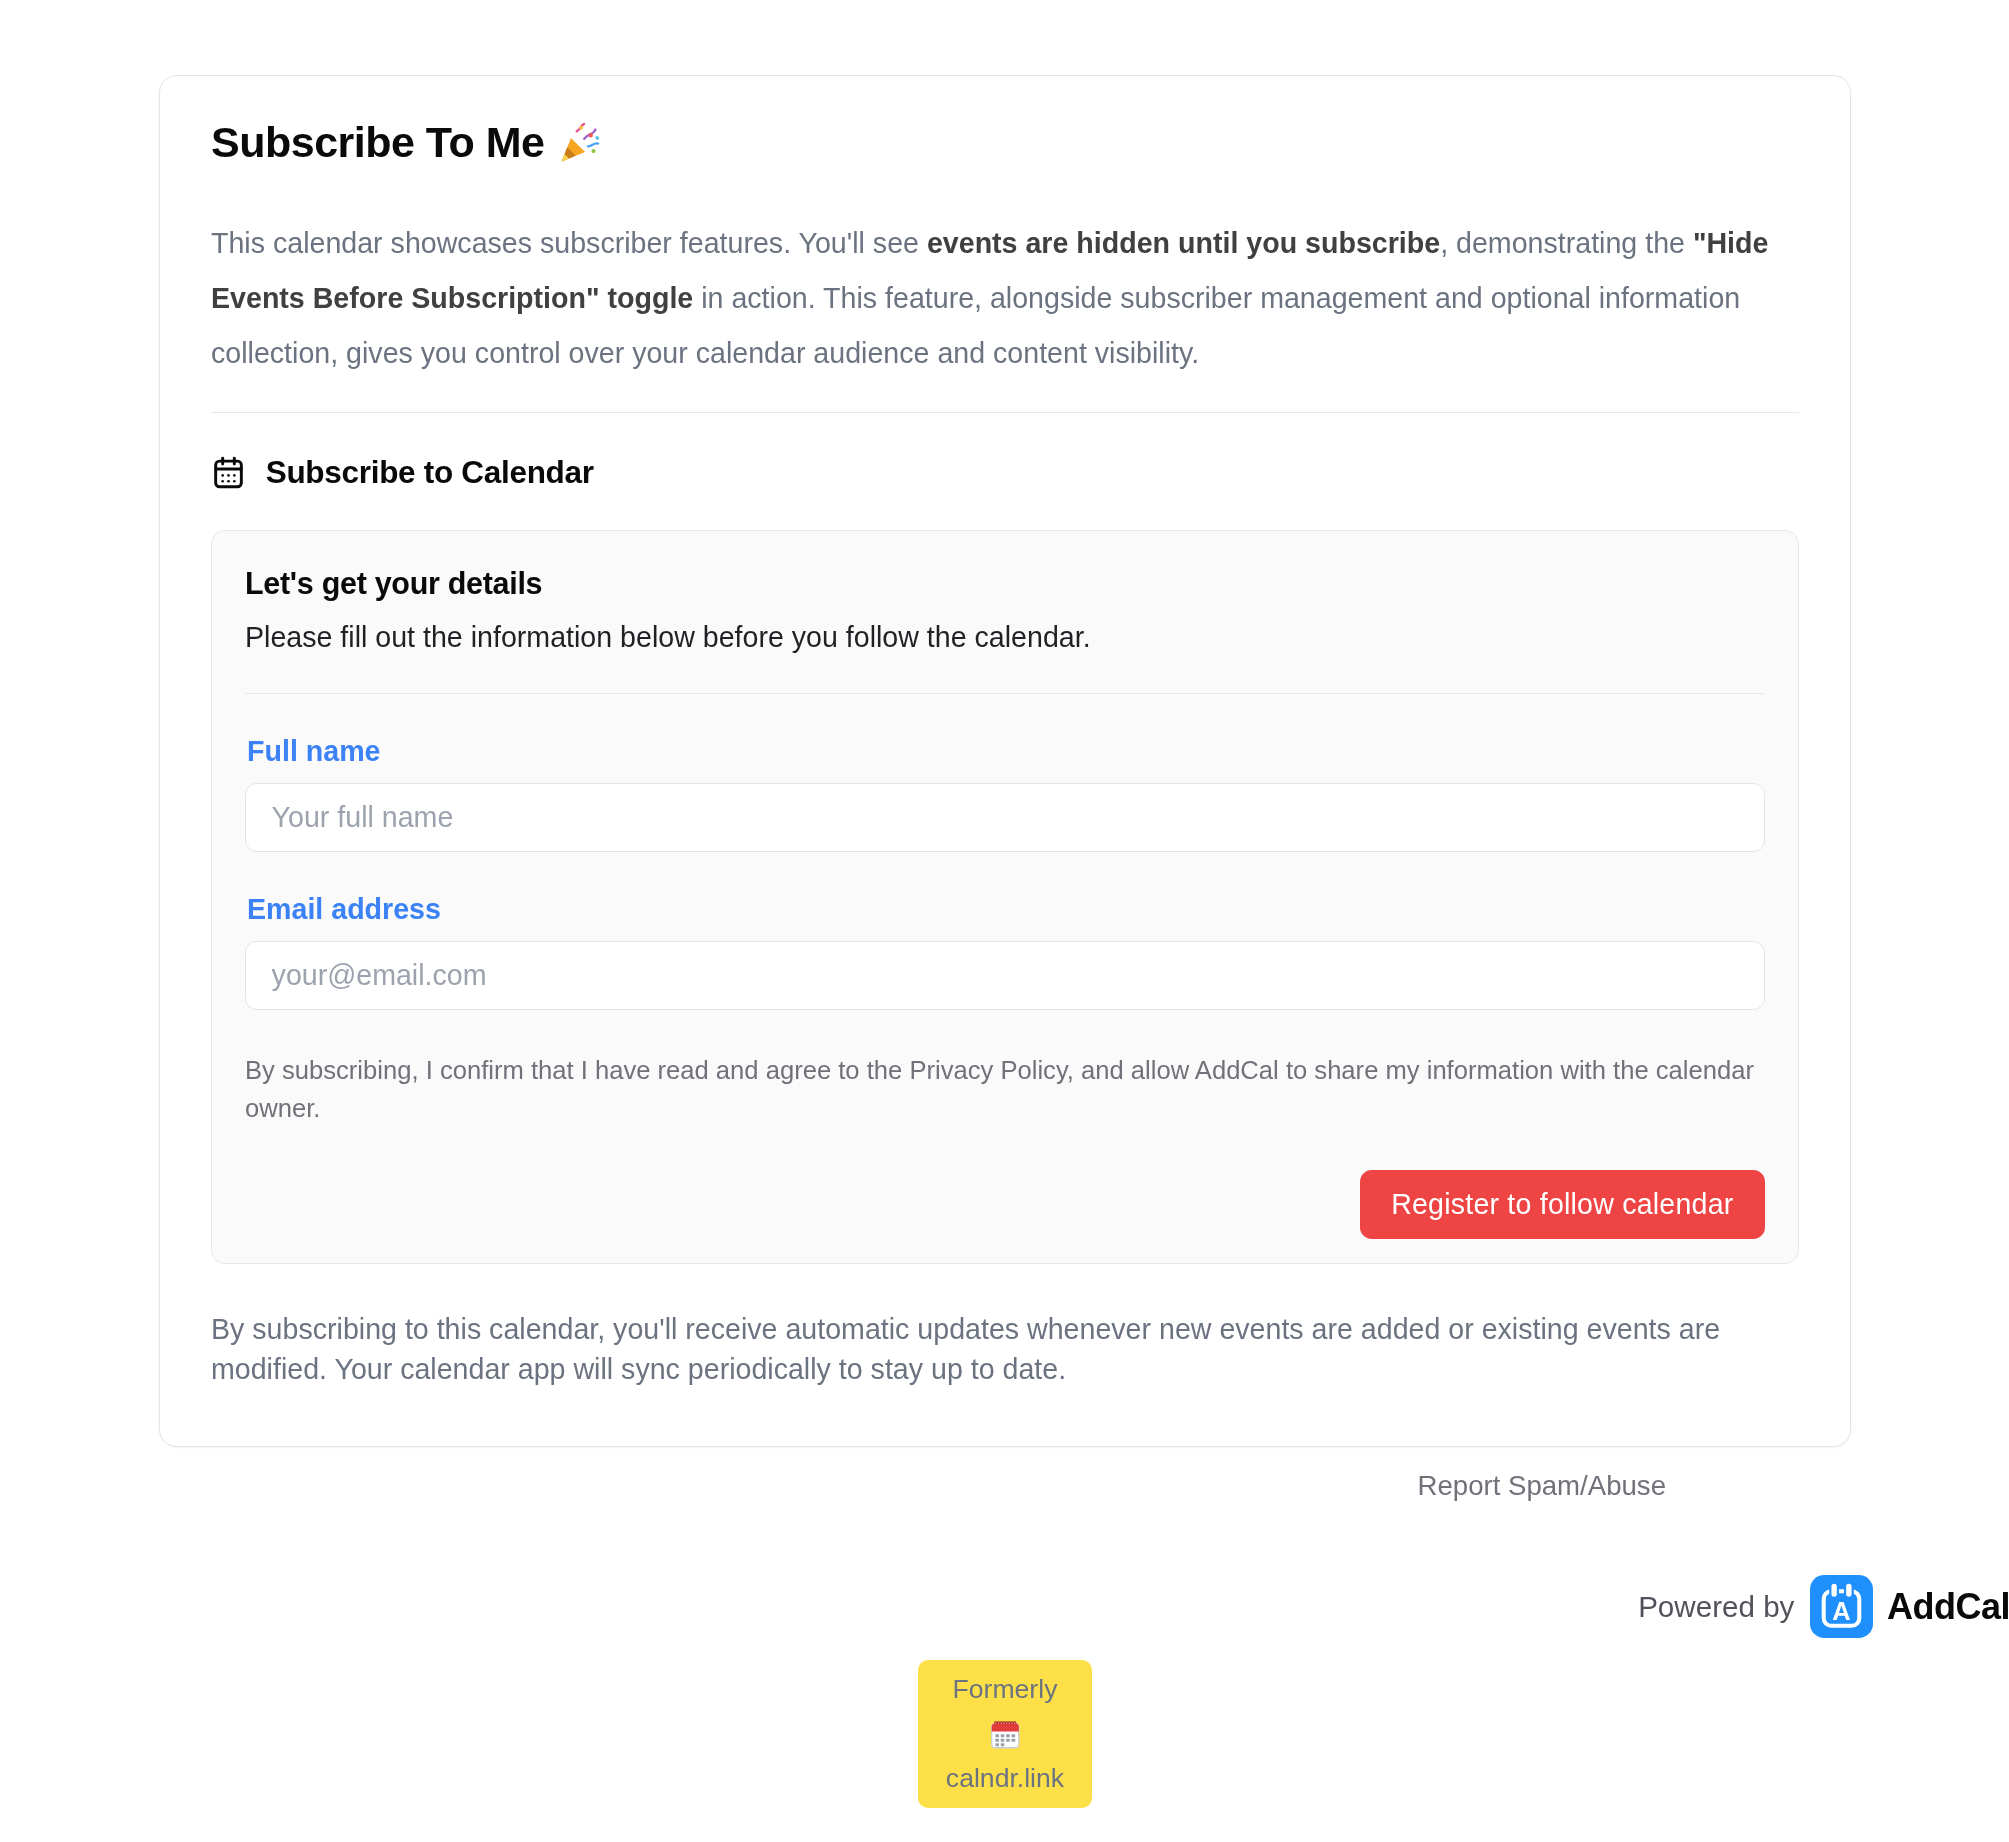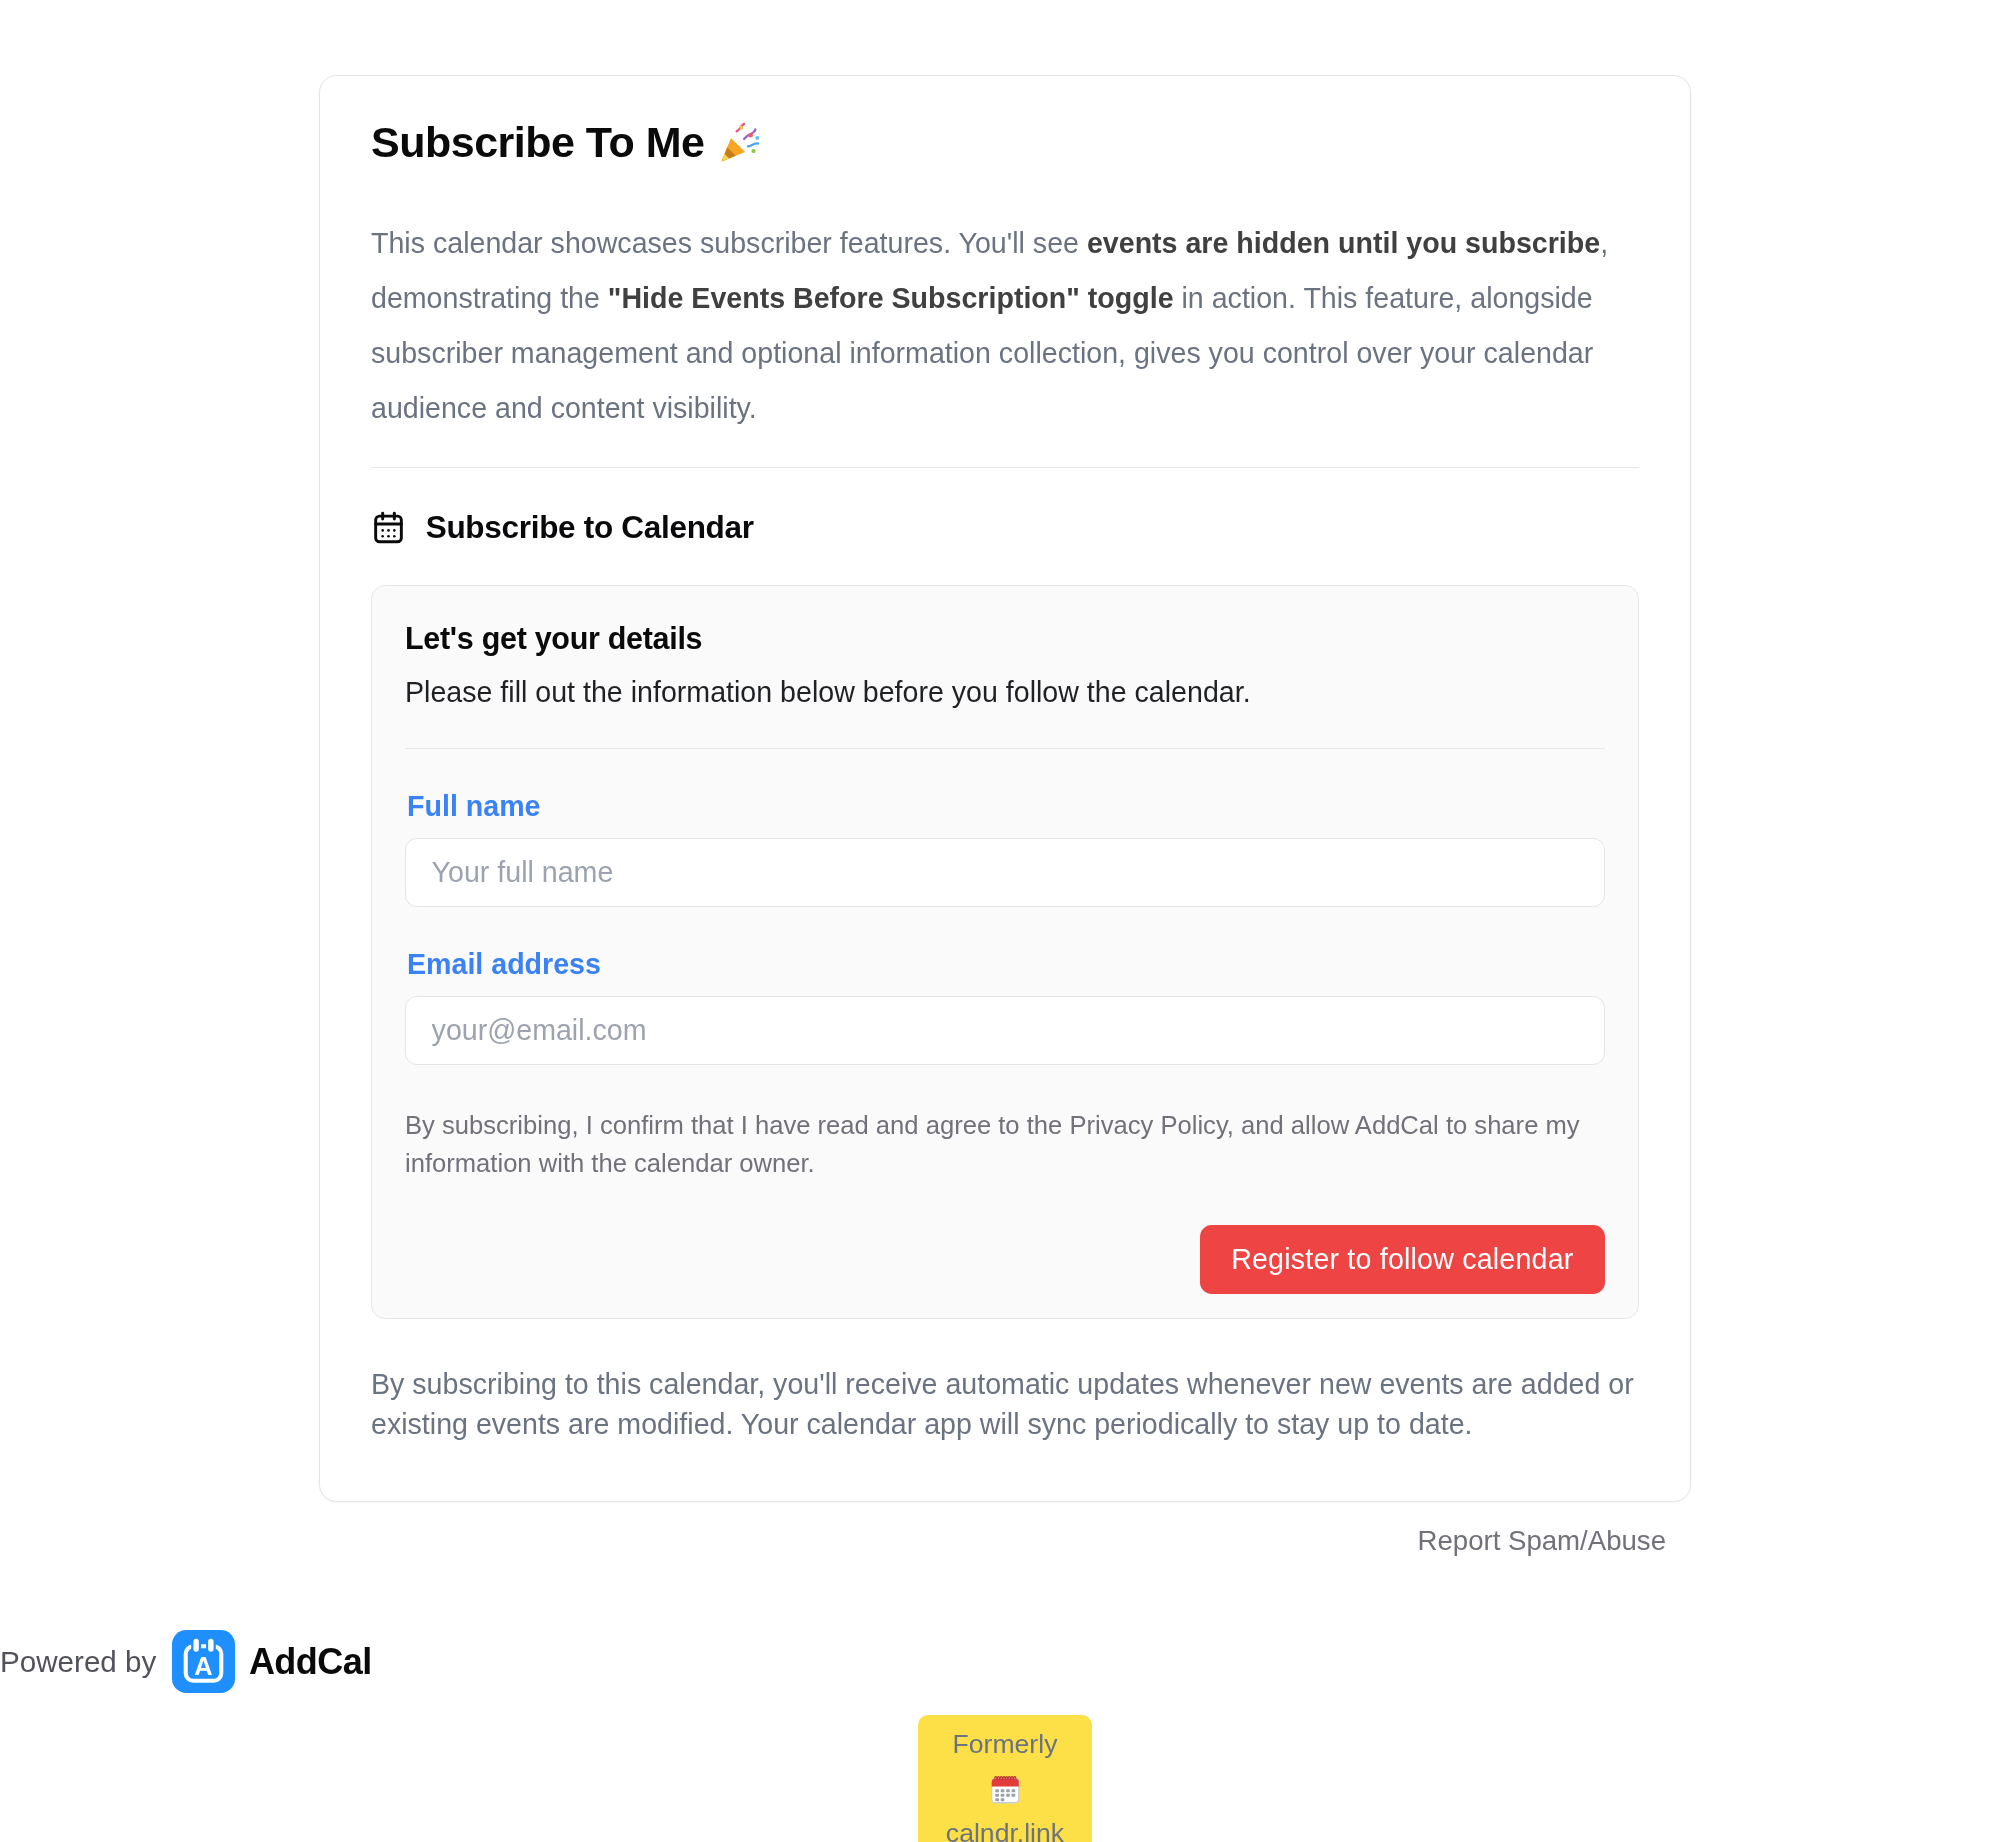--- a/index.html
+++ b/index.html
@@ -10,21 +10,21 @@
     color: #0a0a0a;
     -webkit-font-smoothing: antialiased;
     box-sizing: border-box;
   }
   *, *::before, *::after { box-sizing: border-box; }
 
   .page { width: 2010px; padding-top: 75px; }
 
   
   .card {
-    width: 1372px;
+    width: 1692px;
     margin: 0 auto;
     background: #ffffff;
     border: 1px solid #e4e4e7;
     border-radius: 17.7px;
     padding: 41px 51px 57px 51px;
     box-shadow: 0 1px 3px rgba(0,0,0,0.04);
   }
 
   .title {
     margin: 0;
@@ -161,21 +161,21 @@
     font-size: 27.6px;
     color: #71717a;
     text-decoration: none;
     cursor: pointer;
   }
 
   .powered-row {
     margin-top: 73px;
     display: flex;
     align-items: center;
-    justify-content: flex-start;
+    justify-content: flex-end;
     gap: 15.8px;
   }
   .powered-prefix { font-size: 29.6px; color: #52525b; }
   .brand-link {
     display: flex;
     align-items: center;
     gap: 13.8px;
     text-decoration: none;
     cursor: pointer;
   }

